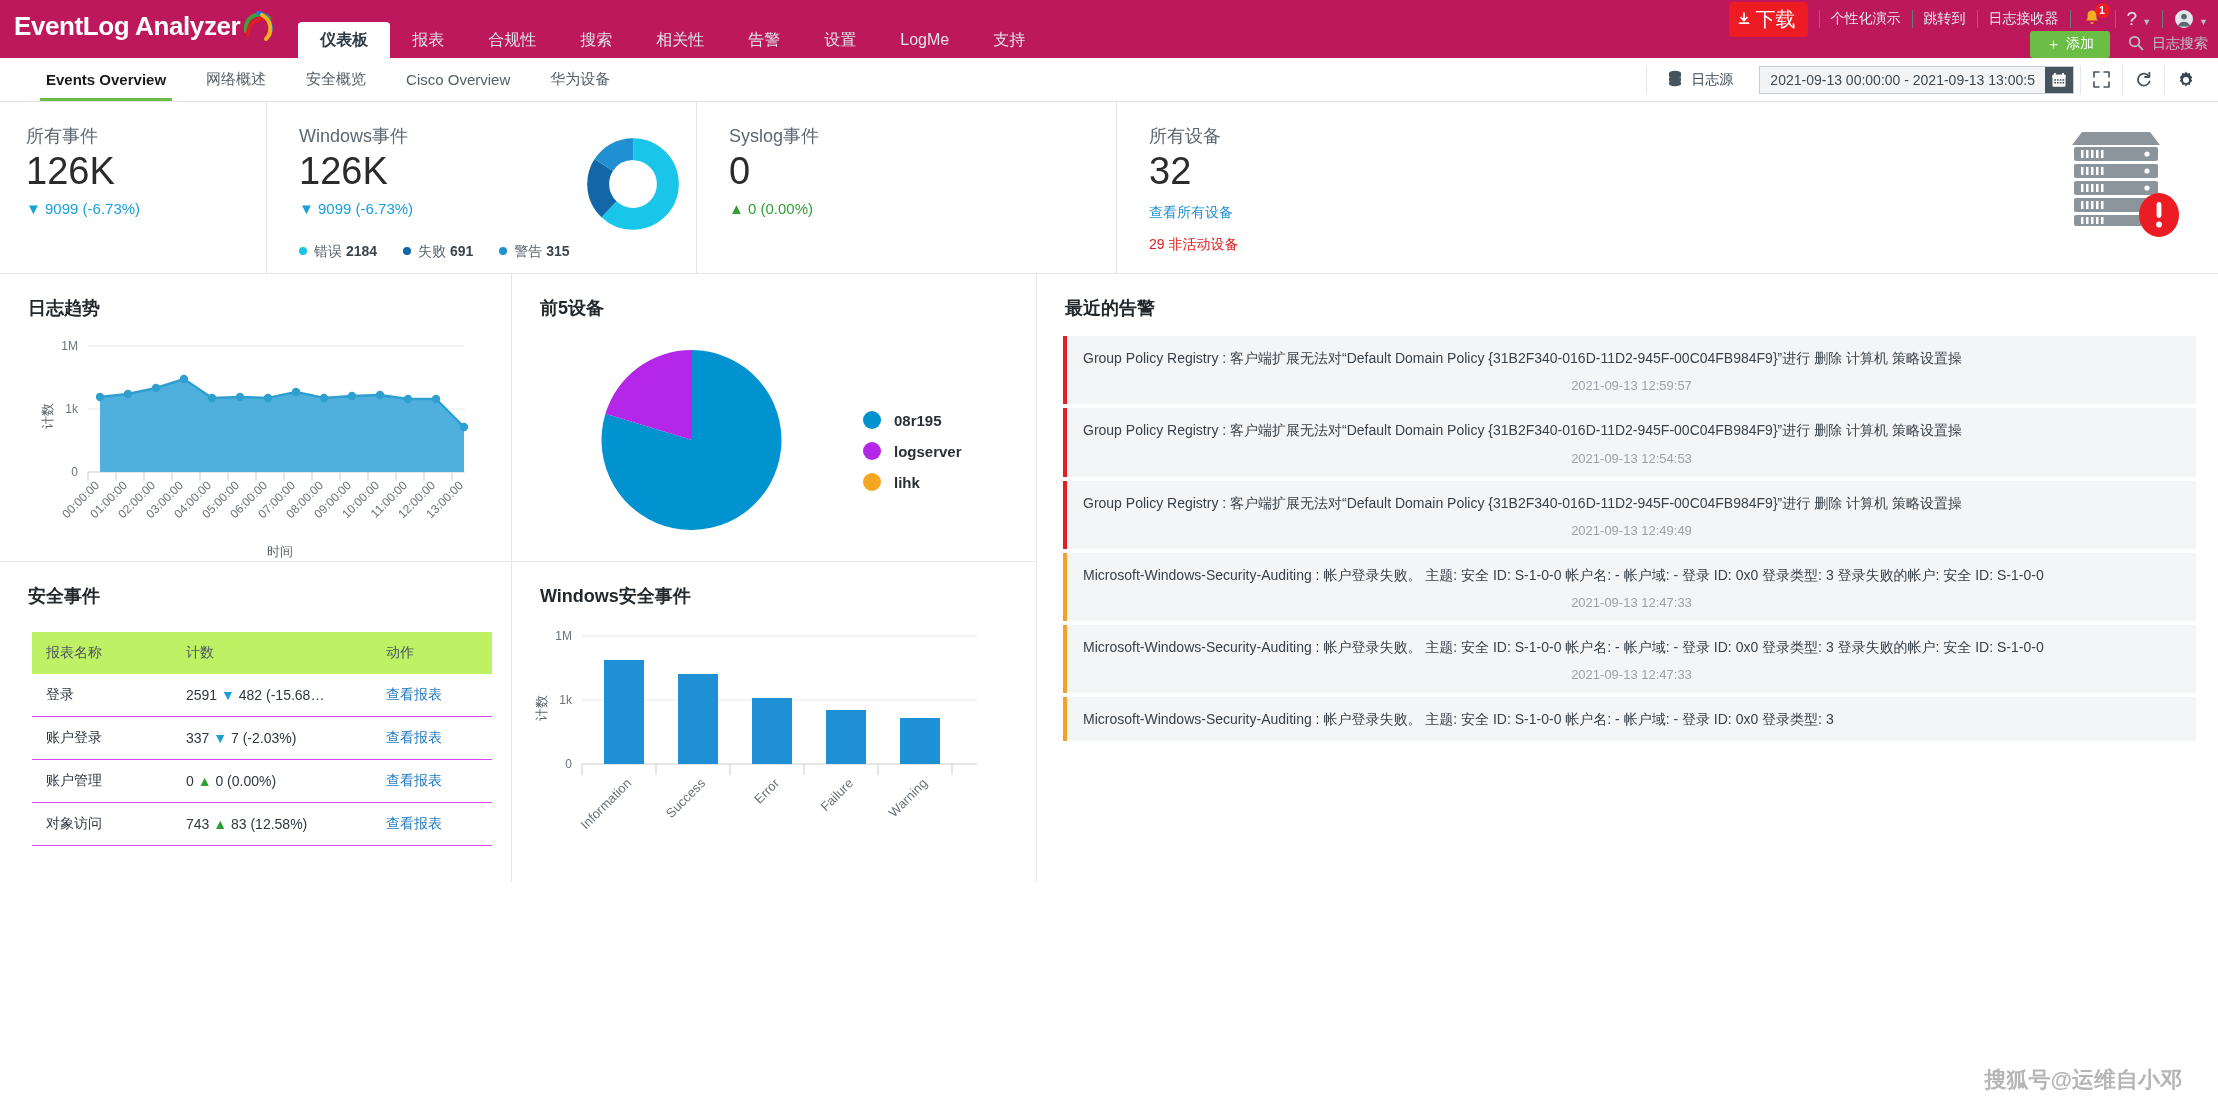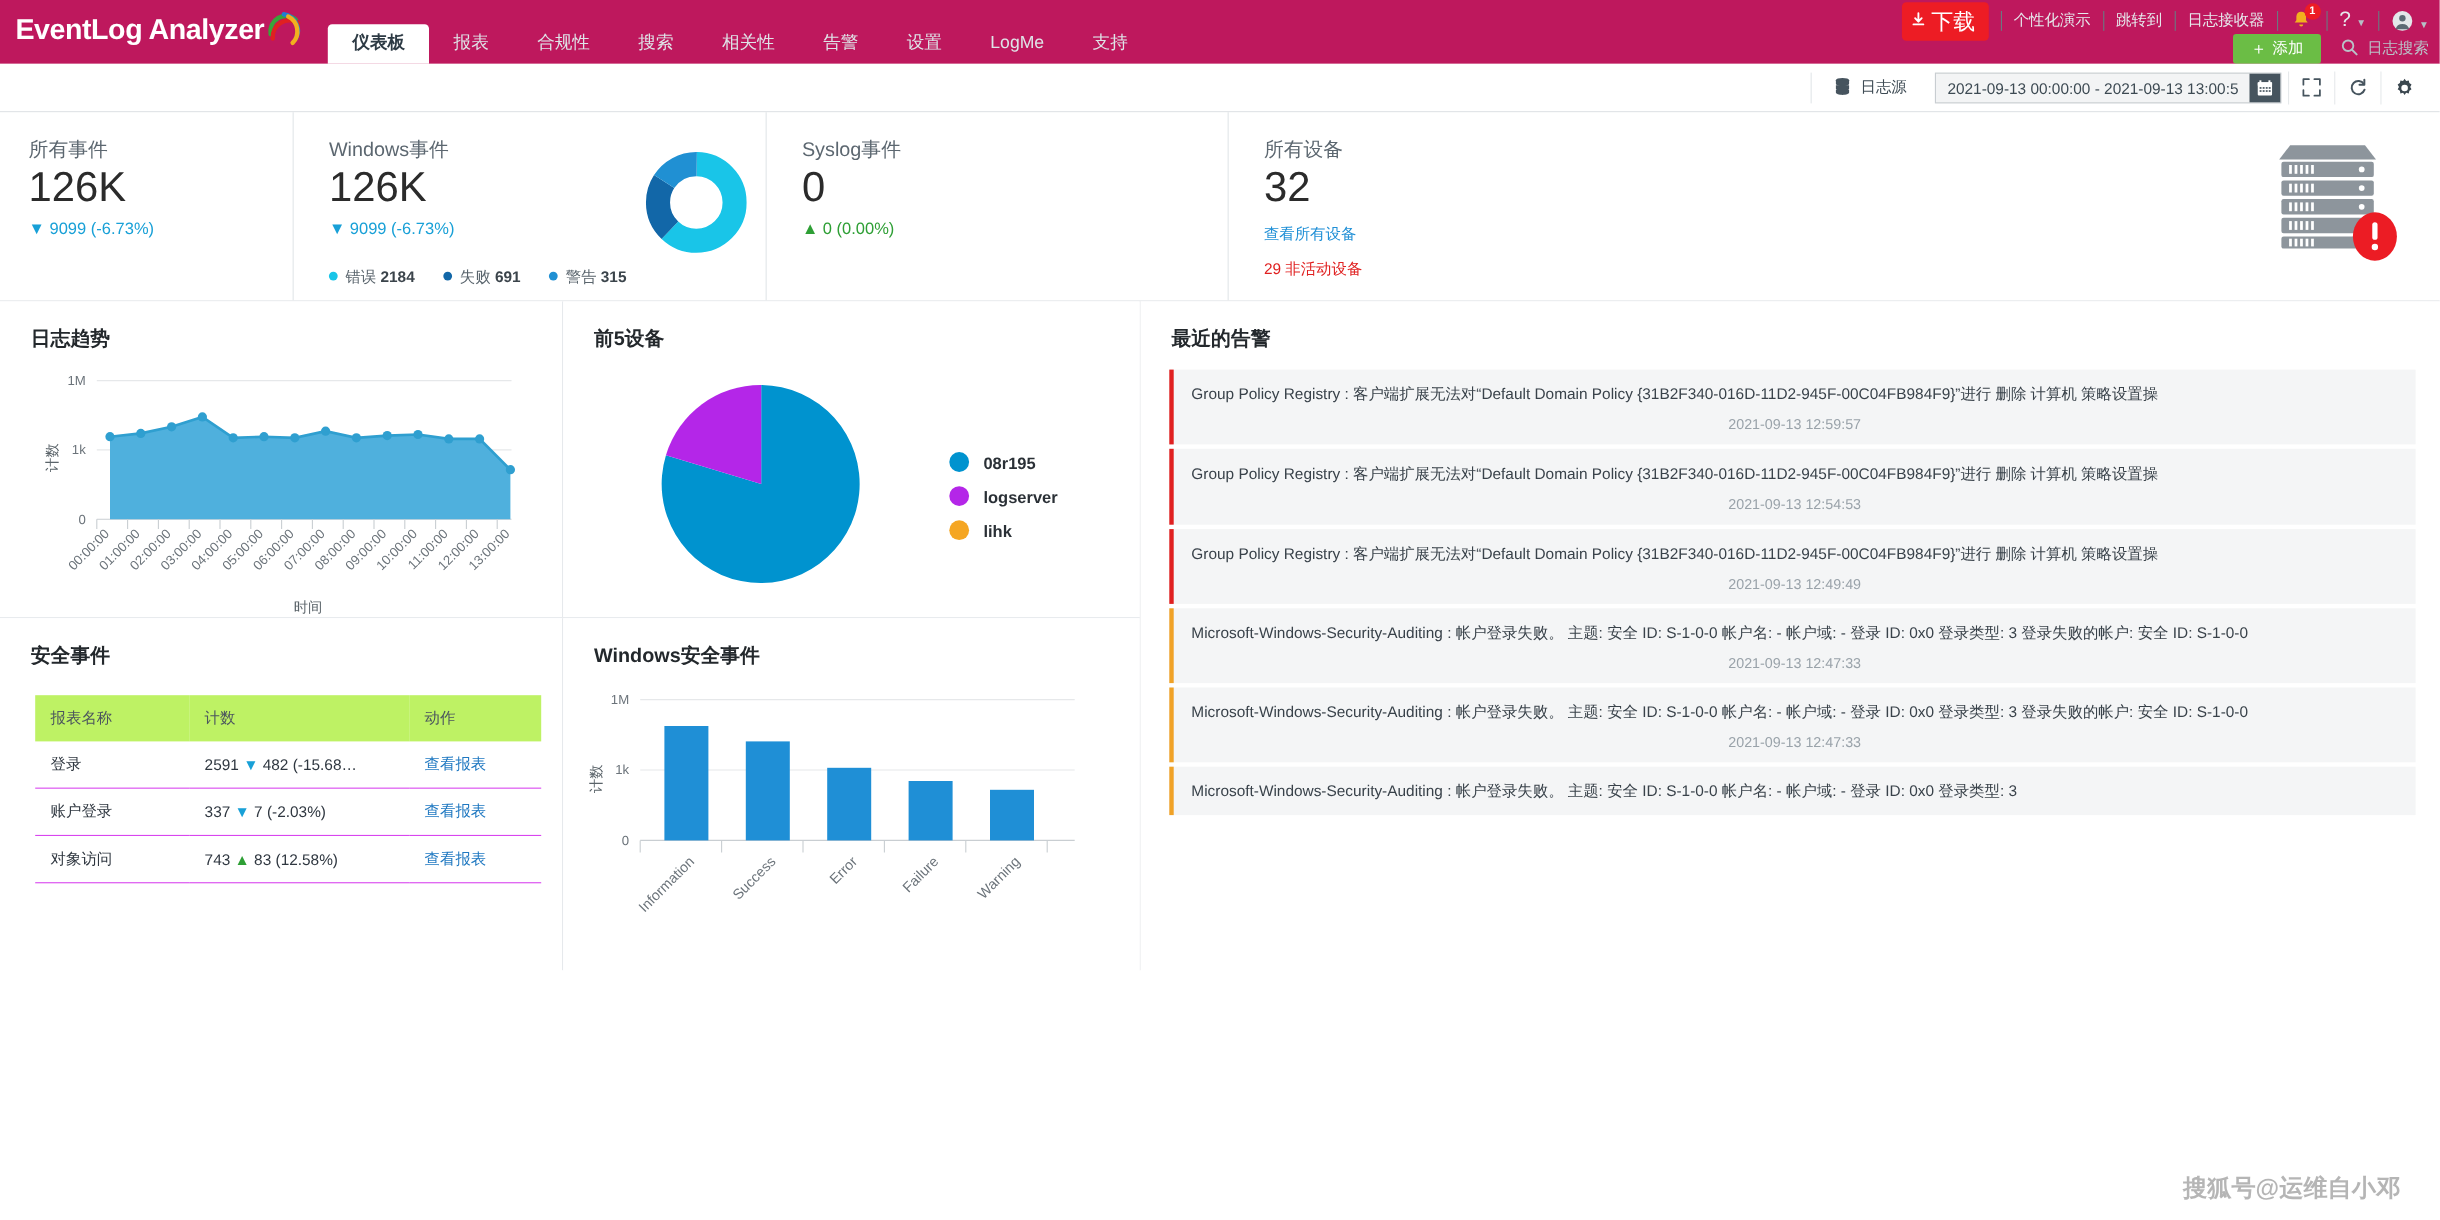--- a/index.html
+++ b/index.html
@@ -350,20 +350,27 @@
           <circle cx="6.6" cy="6.6" r="4.8" stroke="#b9c2c8" stroke-width="1.7" fill="none"></circle>
           <path d="M10.2 10.2 L14.4 14.4" stroke="#b9c2c8" stroke-width="1.8" stroke-linecap="round"></path>
         </svg>
       </span>
       <span>日志搜索</span>
     </div>
   </div>
 </div>
 
 <div class="subnav">
+  <div class="subtabs">
+    <div class="subtab active">Events Overview</div>
+    <div class="subtab">网络概述</div>
+    <div class="subtab">安全概览</div>
+    <div class="subtab">Cisco Overview</div>
+    <div class="subtab">华为设备</div>
+  </div>
 
   <div class="subnav-right">
     <div class="logsrc">
       <span>
         <svg width="16" height="17" viewBox="0 0 16 17">
           <ellipse cx="8" cy="3" rx="6" ry="2.2" fill="#46545e"></ellipse>
           <path d="M2 3 v3.2 c0 1.2 2.7 2.2 6 2.2 s6 -1 6 -2.2 V3" fill="#46545e"></path>
           <path d="M2 7.4 v3.2 c0 1.2 2.7 2.2 6 2.2 s6 -1 6 -2.2 V7.4" fill="#46545e"></path>
           <path d="M2 11.8 v2.3 c0 1.2 2.7 2.2 6 2.2 s6 -1 6 -2.2 v-2.3" fill="#46545e"></path>
         </svg>
@@ -636,20 +643,29 @@
             <tr>
               <td class="c-name">账户登录</td>
               <td class="c-count">
                 <span>337</span>
                 <span class="tri-down">▼</span>
                 <span>7 (-2.03%)</span>
               </td>
               <td><span class="view-link">查看报表</span></td>
             </tr>
             <tr>
+              <td class="c-name">账户管理</td>
+              <td class="c-count">
+                <span>0</span>
+                <span class="tri-up">▲</span>
+                <span>0 (0.00%)</span>
+              </td>
+              <td><span class="view-link">查看报表</span></td>
+            </tr>
+            <tr>
               <td class="c-name">对象访问</td>
               <td class="c-count">
                 <span>743</span>
                 <span class="tri-up">▲</span>
                 <span>83 (12.58%)</span>
               </td>
               <td><span class="view-link">查看报表</span></td>
             </tr>
           </tbody>
         </table>

